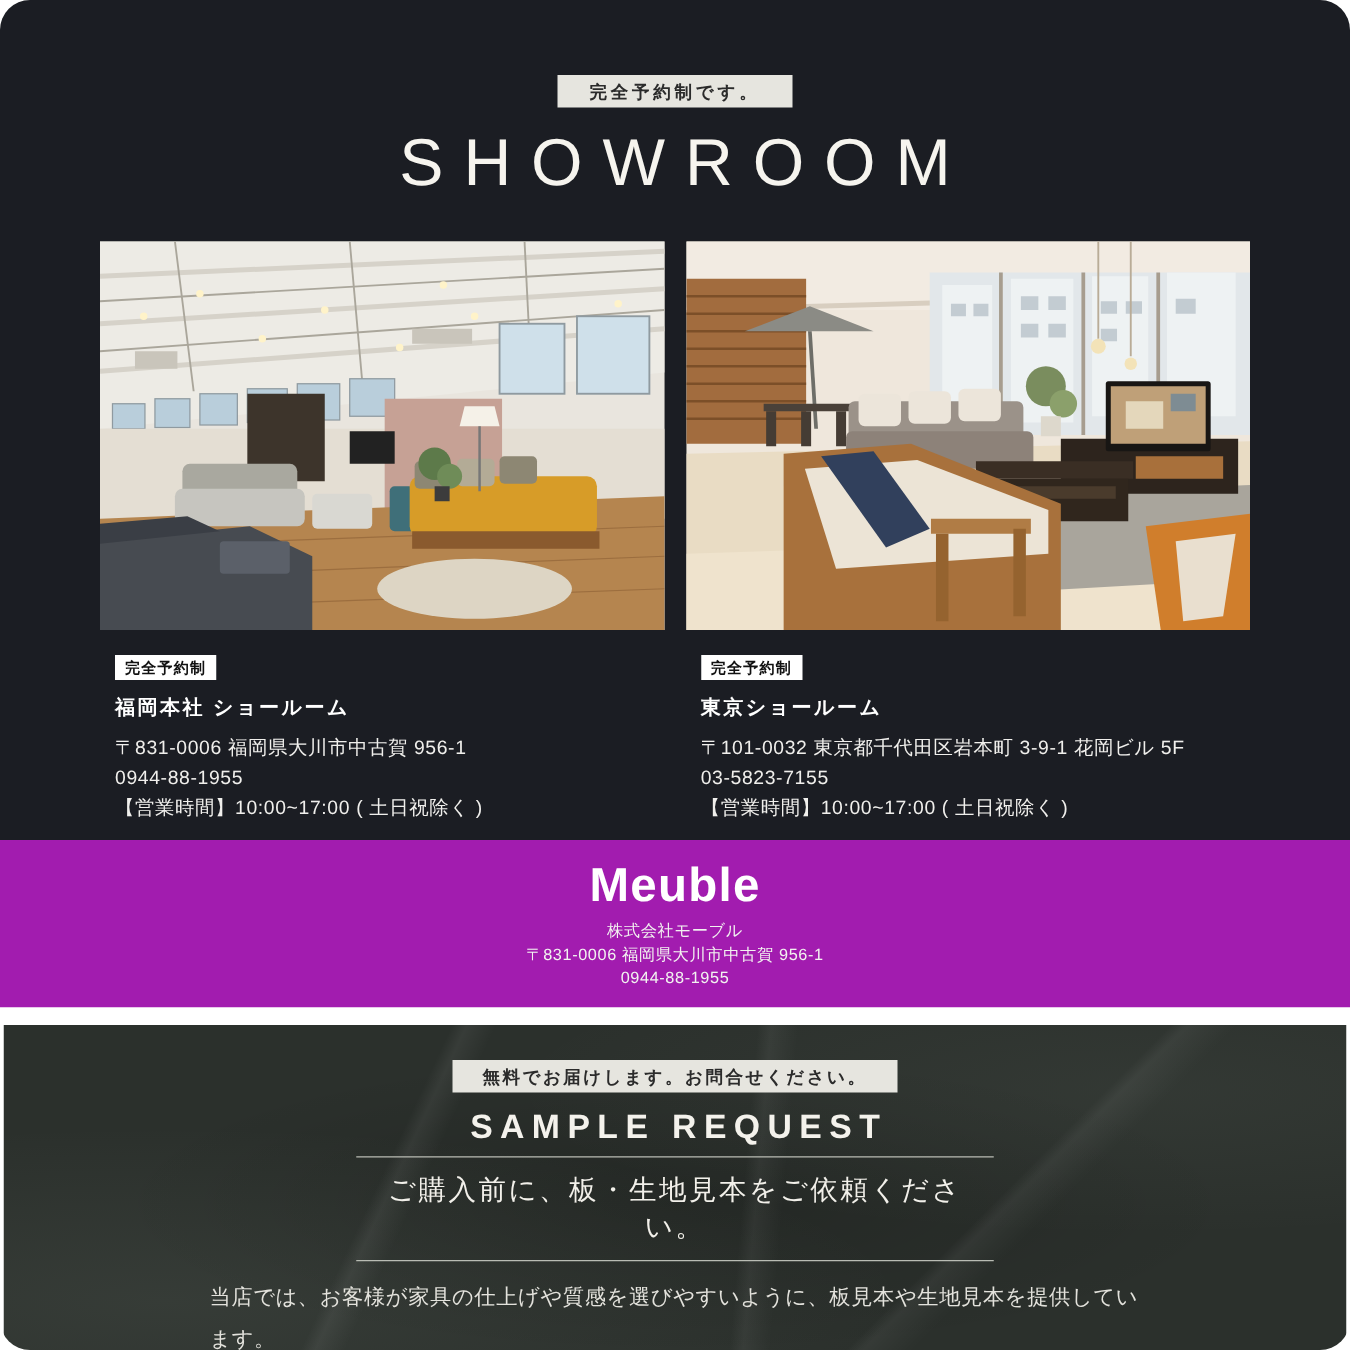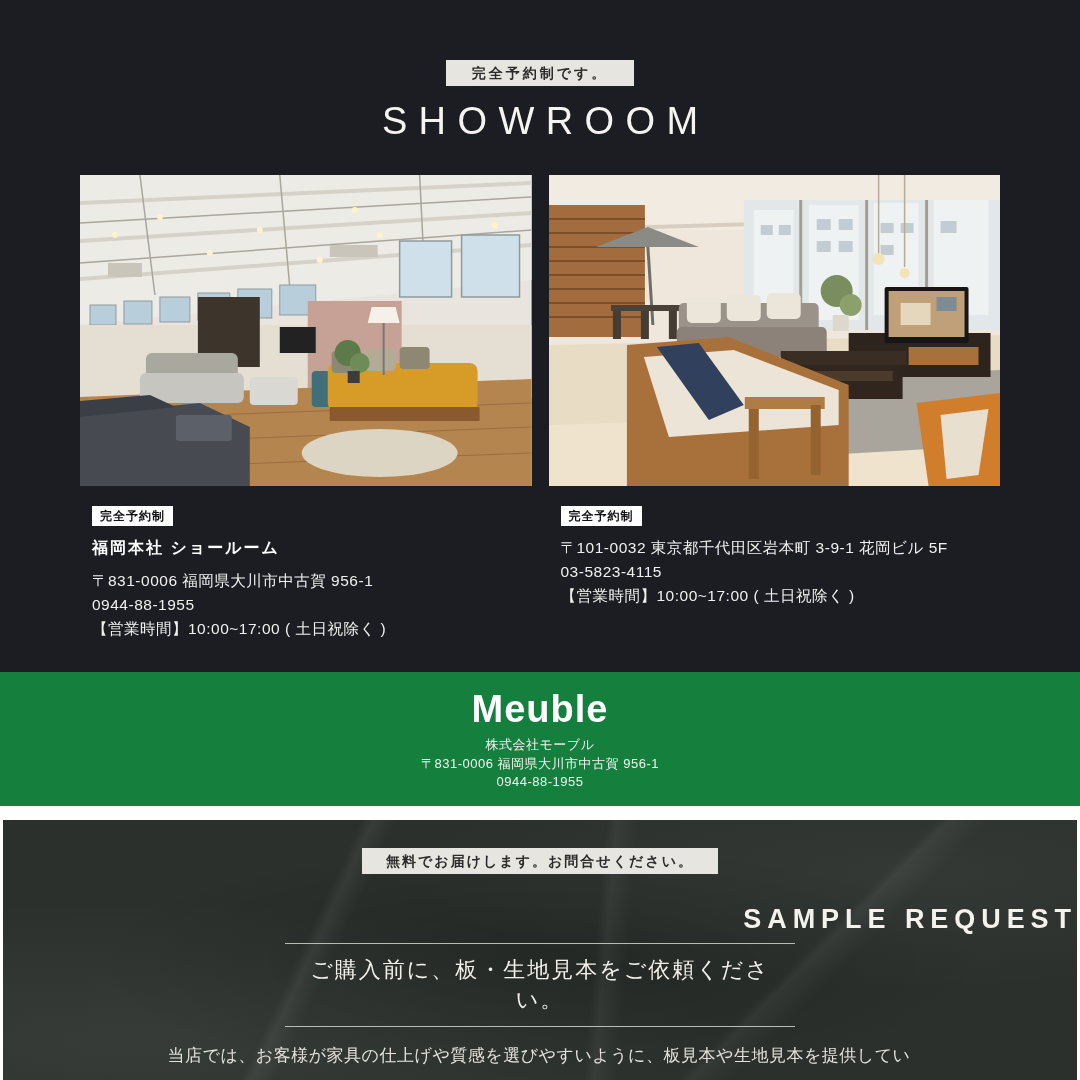--- a/index.html
+++ b/index.html
@@ -1,64 +1,64 @@
 <!DOCTYPE html>
 <html><head>
 <meta charset="utf-8">
 <style>
   * { margin:0; padding:0; box-sizing:border-box; }
   html,body { width:1080px; }
   body { font-family:"Liberation Sans", sans-serif; background:#fff; }
-  .page { width:1080px; height:1080px; overflow:hidden; }
+  .page { width:1080px; height:1080px; overflow:hidden;border-radius:24px; }
 
   
   .showroom { height:672px; background:#1b1d23; color:#f4f2ec; text-align:center; padding-top:60px; }
   .badge-light {
     display:inline-block; background:#e6e5df; color:#2b2b2b;
     font-size:14px; font-weight:bold; letter-spacing:3px;
     padding:6px 26px; line-height:1;
   }
   .showroom-title {
-    margin-top:14px; font-size:38px; font-weight:500;
+    margin-top:14px; font-size:53px; font-weight:500;
     letter-spacing:0.30em; text-indent:0.30em; color:#f6f4ee;
   }
   .photos { display:flex; gap:17px; padding:0 80px; margin-top:32px; }
   .photo { flex:1; height:311px; overflow:hidden; background:#555; }
   .photo svg { width:100%; height:100%; display:block; }
 
   .captions { display:flex; gap:17px; padding:0 80px; margin-top:20px; text-align:left; }
   .caption { flex:1; padding-left:12px; }
   .badge-white {
     display:inline-block; background:#ffffff; color:#111;
     font-size:12px; font-weight:bold; letter-spacing:1px;
     padding:4px 8px; line-height:1;
   }
   .loc-name { font-size:16px; font-weight:bold; letter-spacing:2px; margin-top:12px; color:#ffffff; }
   .loc-lines { margin-top:10px; font-size:15.5px; line-height:1.55; color:#f0efec; letter-spacing:0.5px; }
 
   
-  .company { height:134px; background:#15803d; color:#f2f2f0; text-align:center; padding-top:16px; }
+  .company { height:134px; background:#a21caf; color:#f2f2f0; text-align:center; padding-top:16px; }
   .logo { font-size:38px; font-weight:800; letter-spacing:1px; color:#ffffff; line-height:1.15; }
   .company-lines { margin-top:4px; font-size:13px; line-height:1.45; letter-spacing:0.5px; }
 
   
   .sample-wrap { height:226px; background:#ffffff; padding:14px 3px 0 3px; }
   .sample {
     height:260px; text-align:center; color:#eceae4; padding-top:28px;
     background-color:#2b302c;
     background-image:
       linear-gradient(115deg, rgba(255,255,255,0) 30%, rgba(255,255,255,0.06) 31%, rgba(255,255,255,0) 33%),
       linear-gradient(95deg,  rgba(255,255,255,0) 55%, rgba(255,255,255,0.05) 56%, rgba(255,255,255,0) 58%),
       linear-gradient(135deg, rgba(255,255,255,0) 70%, rgba(255,255,255,0.05) 71%, rgba(255,255,255,0) 74%),
       radial-gradient(ellipse at 12% 85%, rgba(200,215,200,0.07), rgba(0,0,0,0) 45%),
       radial-gradient(ellipse at 85% 20%, rgba(200,215,200,0.05), rgba(0,0,0,0) 40%),
       radial-gradient(ellipse at 50% 55%, rgba(0,0,0,0.18), rgba(0,0,0,0) 60%);
   }
   .sample .badge-light { font-size:14px; letter-spacing:2px; padding:6px 24px; }
-  .sample-title { margin-top:30px; font-size:27px; font-weight:600; letter-spacing:0.22em; text-indent:0.22em; color:#f4f2ec;text-align:right; }
+  .sample-title { margin-top:12px; font-size:27px; font-weight:600; letter-spacing:0.22em; text-indent:0.22em; color:#f4f2ec; }
   .lead-box {
     width:510px; margin:8px auto 4px; padding:11px 6px;
     border-top:1px solid #b9bcb4; border-bottom:1px solid #b9bcb4;
     font-size:22px; letter-spacing:2px; color:#f2f0ea; font-weight:500;
   }
   .sample-desc { width:745px; margin:12px auto 0; text-align:left; font-size:17px; line-height:2.0; color:#e3e2dc; letter-spacing:0.5px; }
 </style>
 </head>
 <body>
 
@@ -255,23 +255,24 @@
         <span class="badge-white">完全予約制</span>
         <h2 class="loc-name">福岡本社 ショールーム</h2>
         <div class="loc-lines">
           <p>〒831-0006 福岡県大川市中古賀 956-1</p>
           <p>0944-88-1955</p>
           <p>【営業時間】10:00~17:00 ( 土日祝除く )</p>
         </div>
       </div>
       <div class="caption">
         <span class="badge-white">完全予約制</span>
+        <h2 class="loc-name">東京ショールーム</h2>
         <div class="loc-lines">
           <p>〒101-0032 東京都千代田区岩本町 3-9-1 花岡ビル 5F</p>
-          <p>03-5823-4115</p>
+          <p>03-5823-7155</p>
           <p>【営業時間】10:00~17:00 ( 土日祝除く )</p>
         </div>
       </div>
     </div>
   </section>
 
   <section class="company">
     <div class="logo">Meuble</div>
     <div class="company-lines">
       <p>株式会社モーブル</p>

